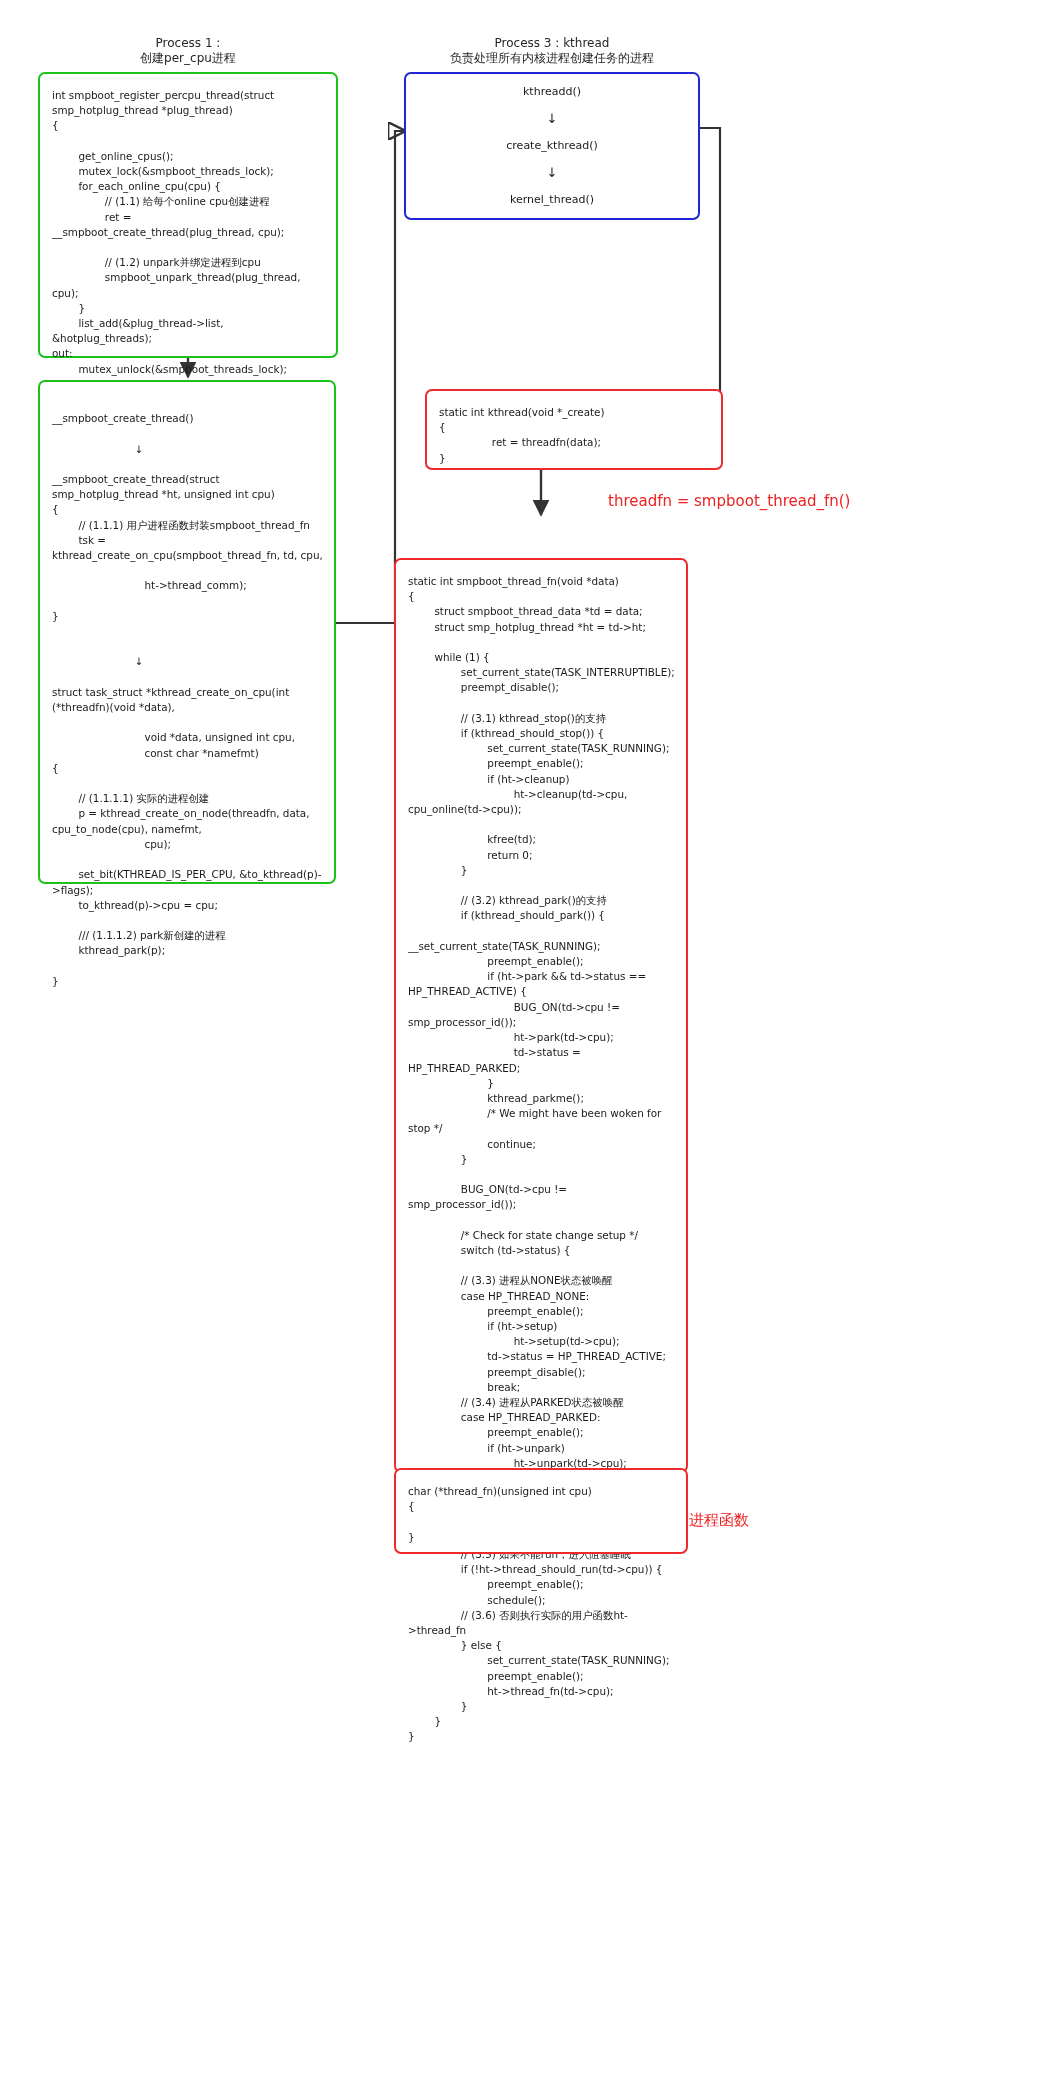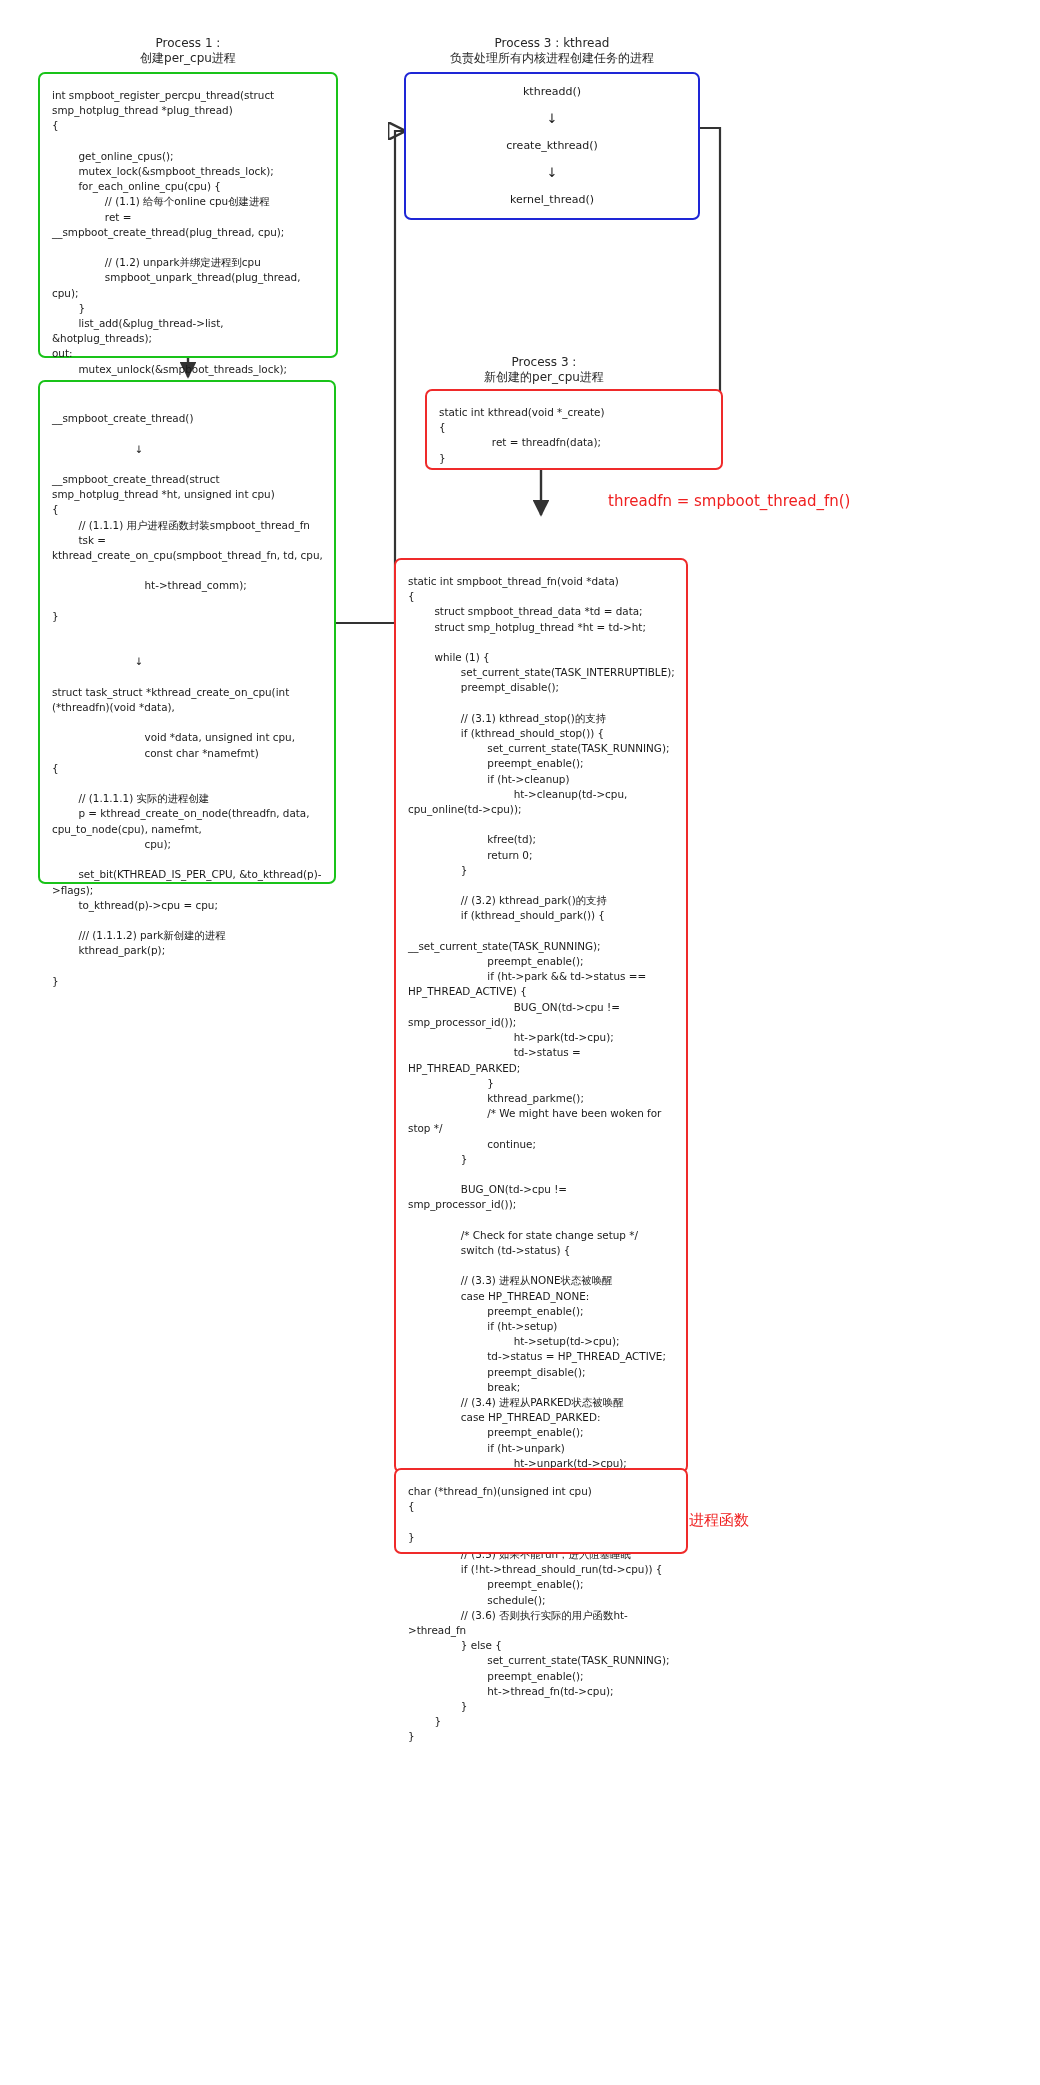--- a/index.html
+++ b/index.html
@@ -132,22 +132,20 @@
   <div class="box blue" style="left:404px;top:72px;width:296px;height:148px;">
     <div class="centerflow">
       <div>kthreadd()</div>
       <div class="arrow">↓</div>
       <div>create_kthread()</div>
       <div class="arrow">↓</div>
       <div>kernel_thread()</div>
     </div>
   </div>
 
-  <div class="caption" style="left:396px;top:355px;width:296px;">Process 3 :
-新创建的per_cpu进程</div>
 
   <div class="box red" style="left:396px;top:389px;width:298px;height:81px;margin-left:29px;">
     <div class="code">static int kthread(void *_create)
 {
                 ret = threadfn(data);
 }</div>
   </div>
 
   <div class="annot" style="left:608px;top:494px;">threadfn = smpboot_thread_fn()</div>
 

